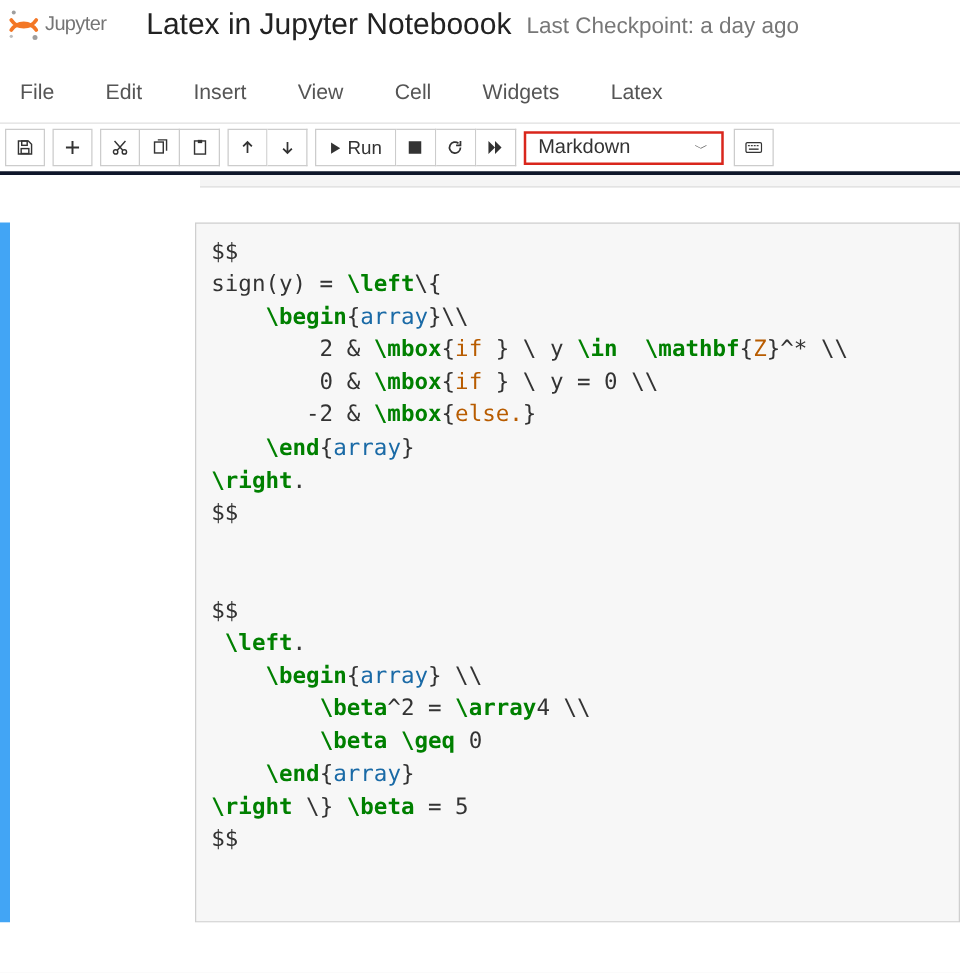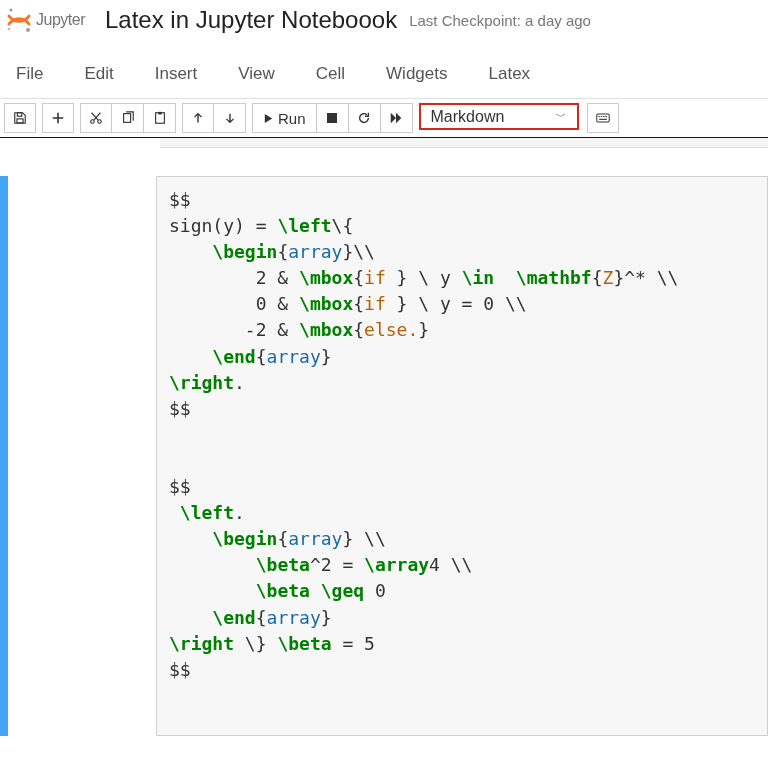--- a/index.html
+++ b/index.html
@@ -28,47 +28,47 @@
   .logo-mark svg { width: 26px; height: 26px; }
   .logo-text {
     font-size: 16px;
     color: #757575;
     font-weight: 400;
     letter-spacing: -0.5px;
   }
   .title {
     font-size: 24px;
     color: #222;
-    margin-left: 12px;
+    margin-left: 24px;
   }
   .checkpoint {
-    font-size: 15px;
+    font-size: 18px;
     color: #777;
     margin-left: 4px;
   }
   .menubar {
     display: flex;
     gap: 1px;
     padding: 4px 0 4px 8px;
     border-bottom: 1px solid #e0e0e0;
     margin-top: 14px;
   }
   .menubar .menu-item {
     padding: 8px 22px 10px 8px;
     font-size: 17px;
     color: #555;
     cursor: pointer;
     margin-right: 10px;
   }
   .toolbar {
     display: flex;
-    align-items: flex-start;
+    align-items: center;
     padding: 4px 4px;
     gap: 0;
-    border-bottom: 1px solid #0f172a;
+    border-bottom: 3px solid #0f172a;
   }
   .btn-group { display: flex; margin-right: 6px; }
   .btn {
     border: 1px solid #ccc;
     background: #fff;
     height: 30px;
     min-width: 32px;
     display: flex;
     align-items: center;
     justify-content: center;

